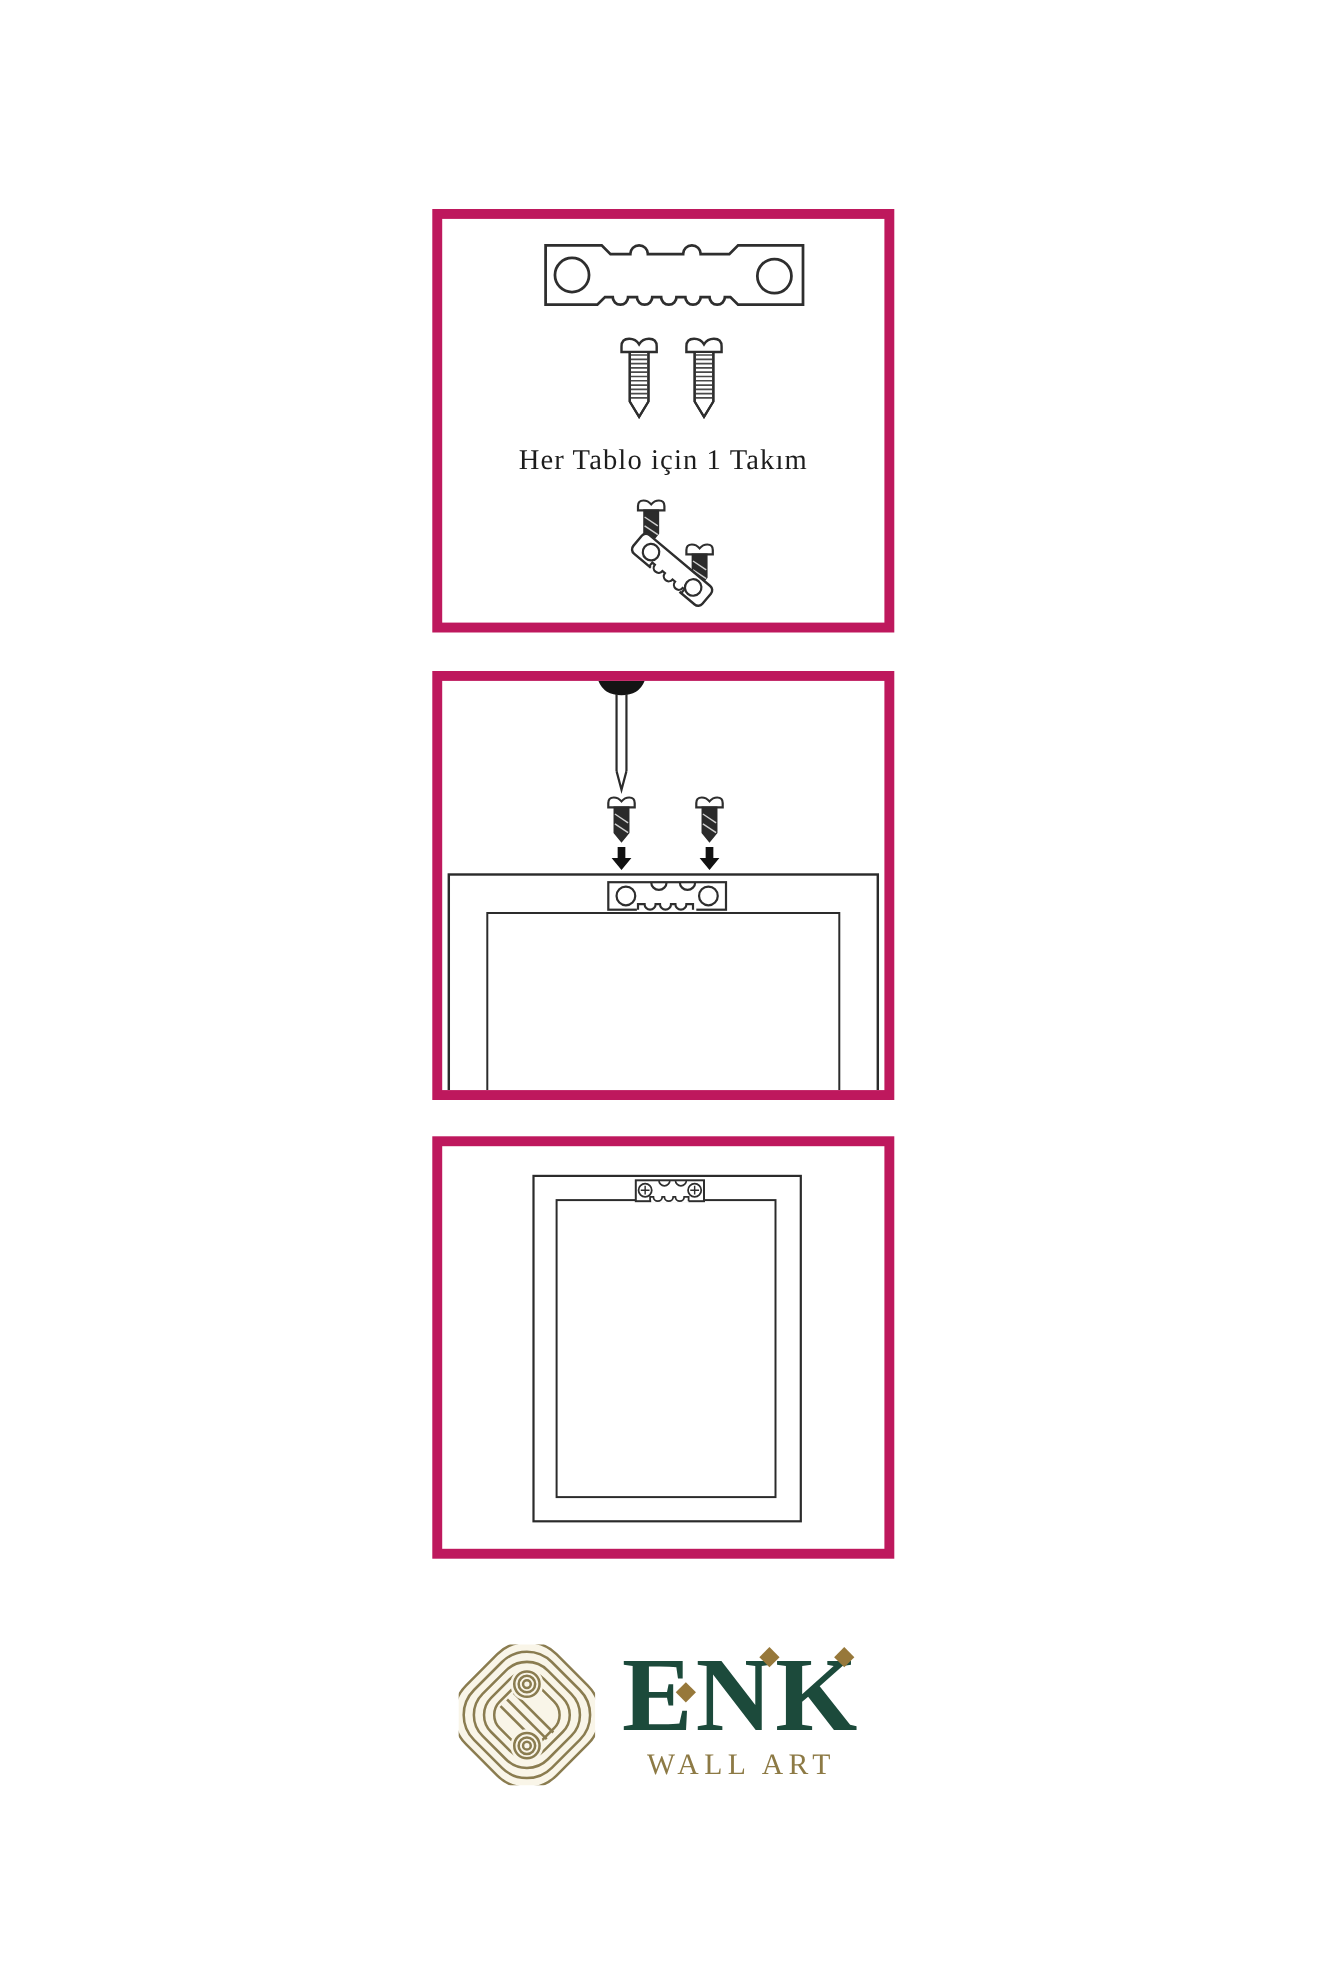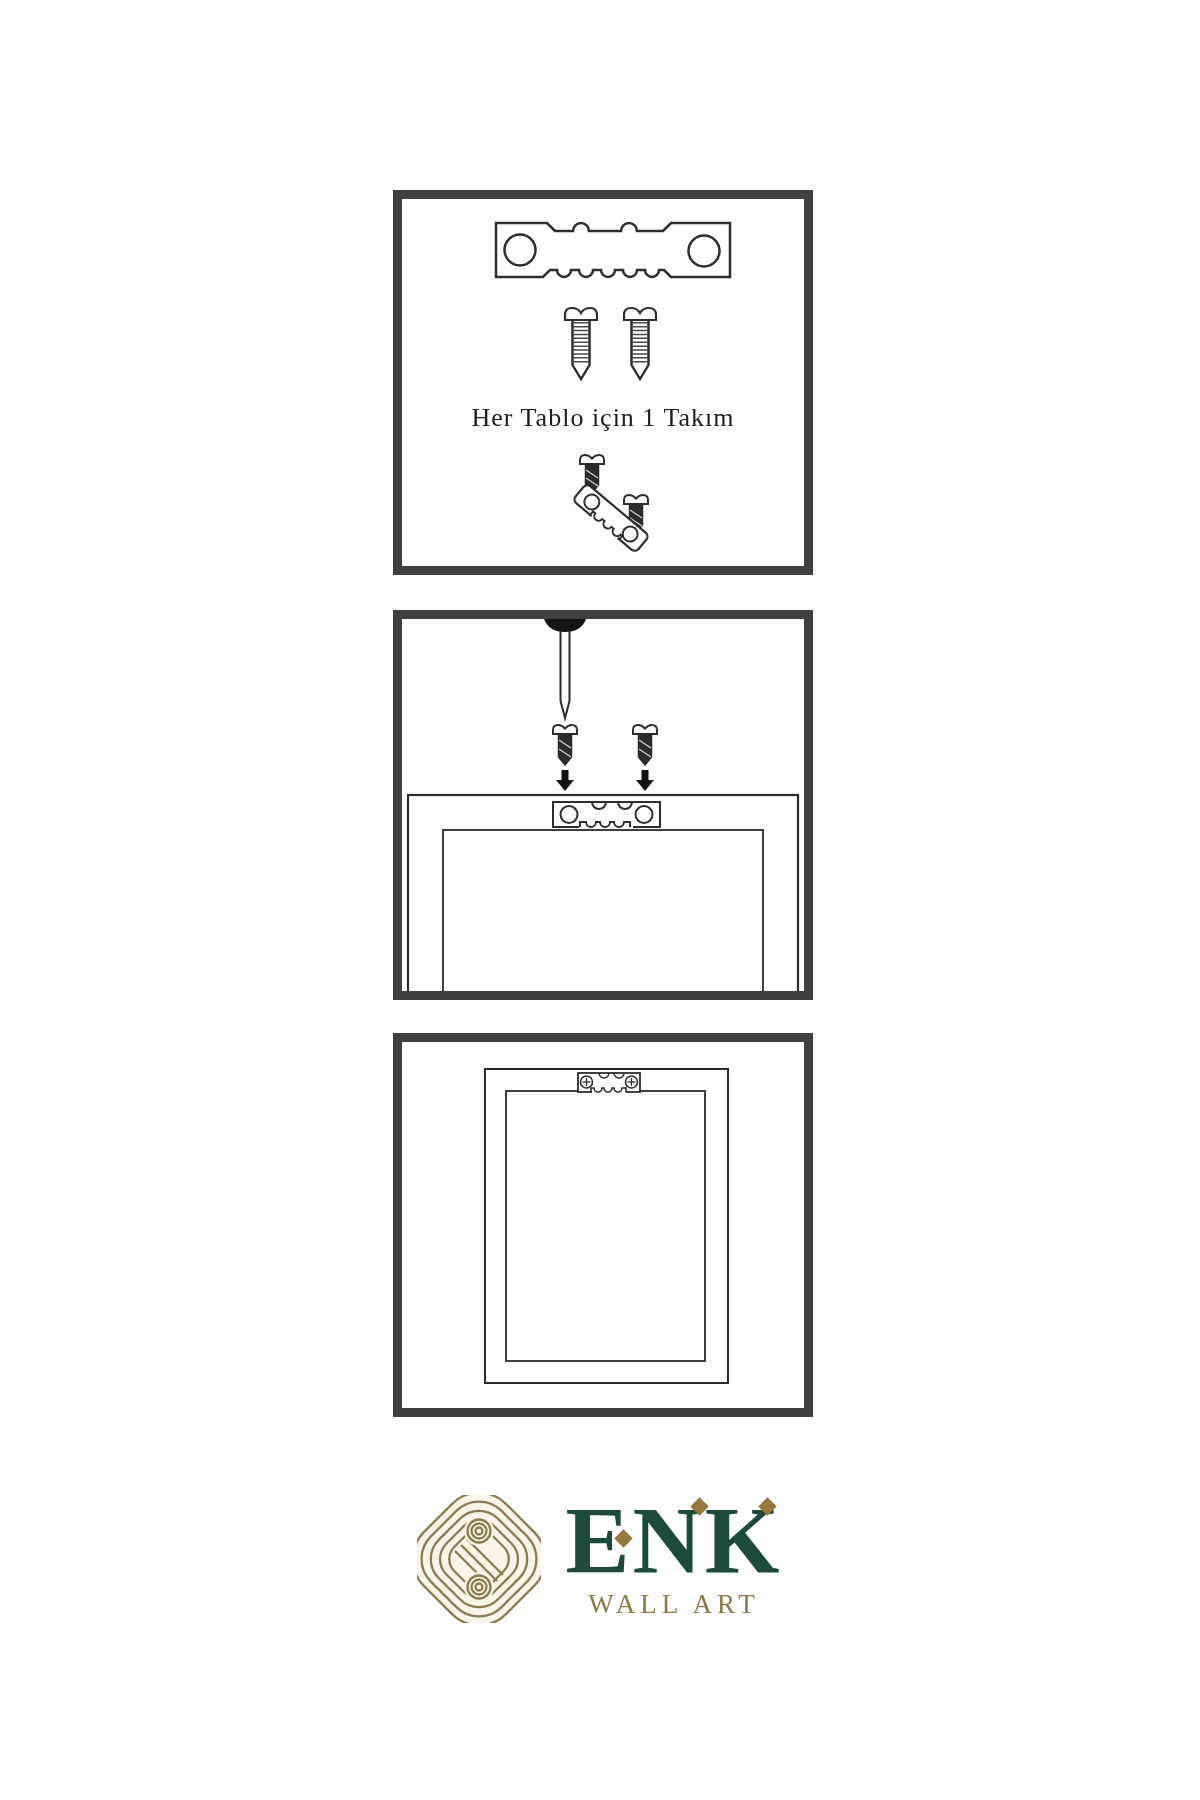--- a/index.html
+++ b/index.html
@@ -1,18 +1,18 @@
 <!DOCTYPE html>
 <html><head>
 <meta charset="utf-8">
 <style>
   html,body{margin:0;padding:0;background:#ffffff;}
   .canvas{position:relative;width:1200px;height:1800px;background:#ffffff;overflow:hidden;
           font-family:"Liberation Serif", serif;}
-  .panel{position:absolute;left:393px;width:420px;border:9px solid #404040;background:#ffffff;box-sizing:border-box;}
+  .panel{position:absolute;left:393px;width:420px;border:9px solid #be185d;background:#ffffff;box-sizing:border-box;}
   .panel svg{position:absolute;left:0;top:0;width:100%;height:100%;display:block;}
   .p1{top:190px;height:385px;}
   .p2{top:610px;height:390px;}
   .p3{top:1033px;height:384px;}
   .caption{position:absolute;left:0;right:0;top:204px;text-align:center;
            font-family:"Liberation Serif", serif;font-size:26px;letter-spacing:1px;
            color:#1d1d1d;white-space:nowrap;}
   .logo{position:absolute;left:0;right:0;top:1495px;display:flex;justify-content:center;
         align-items:center;gap:24px;}
   .knot{width:124px;height:128px;}

